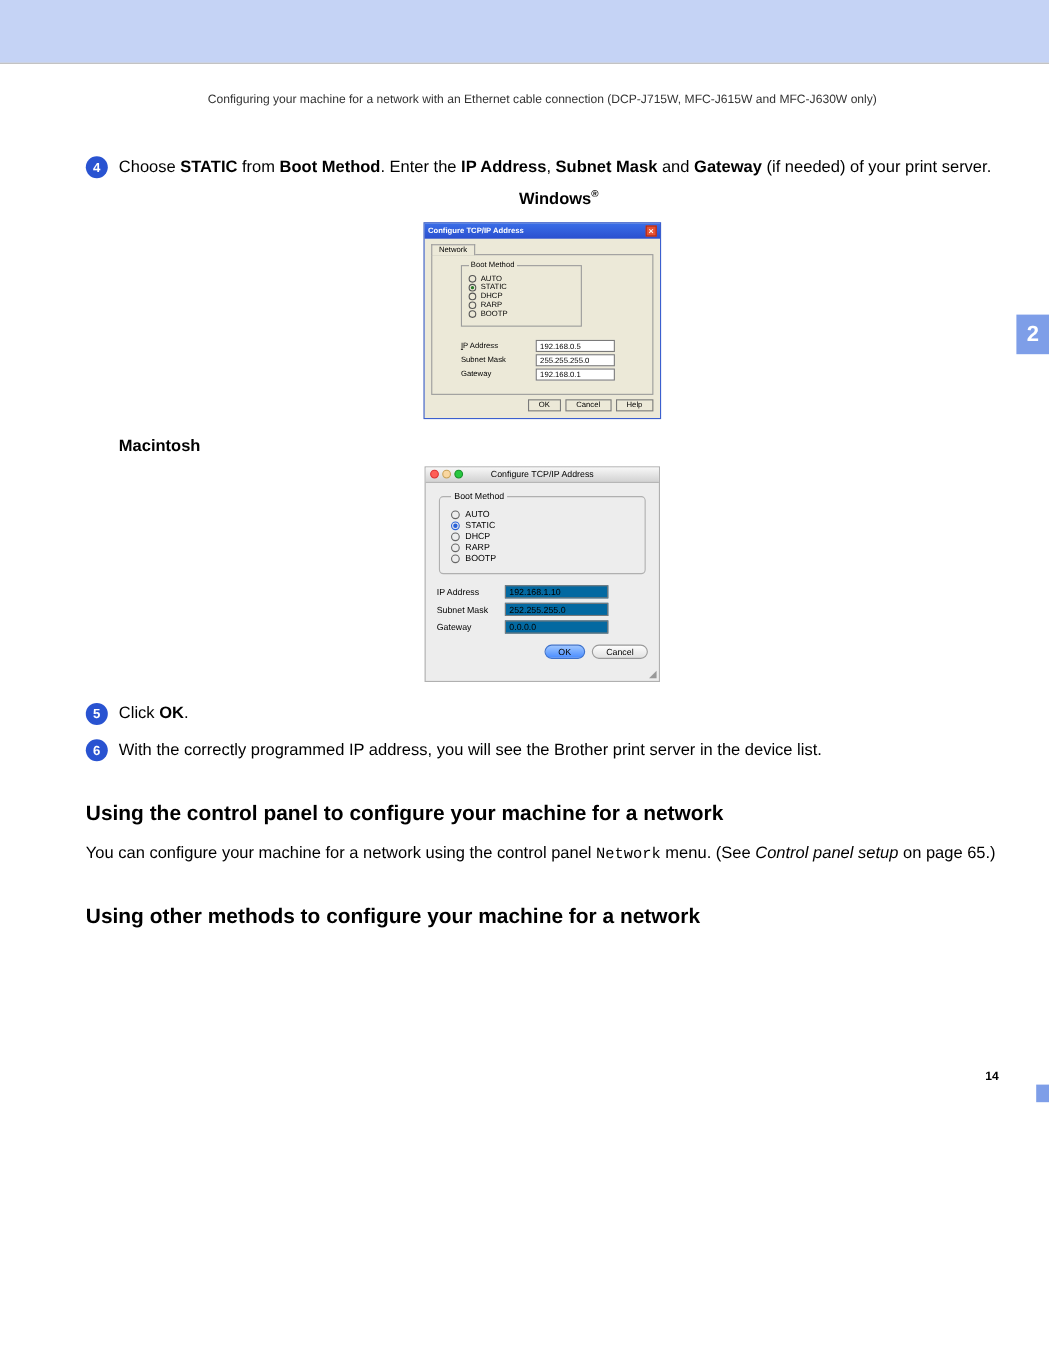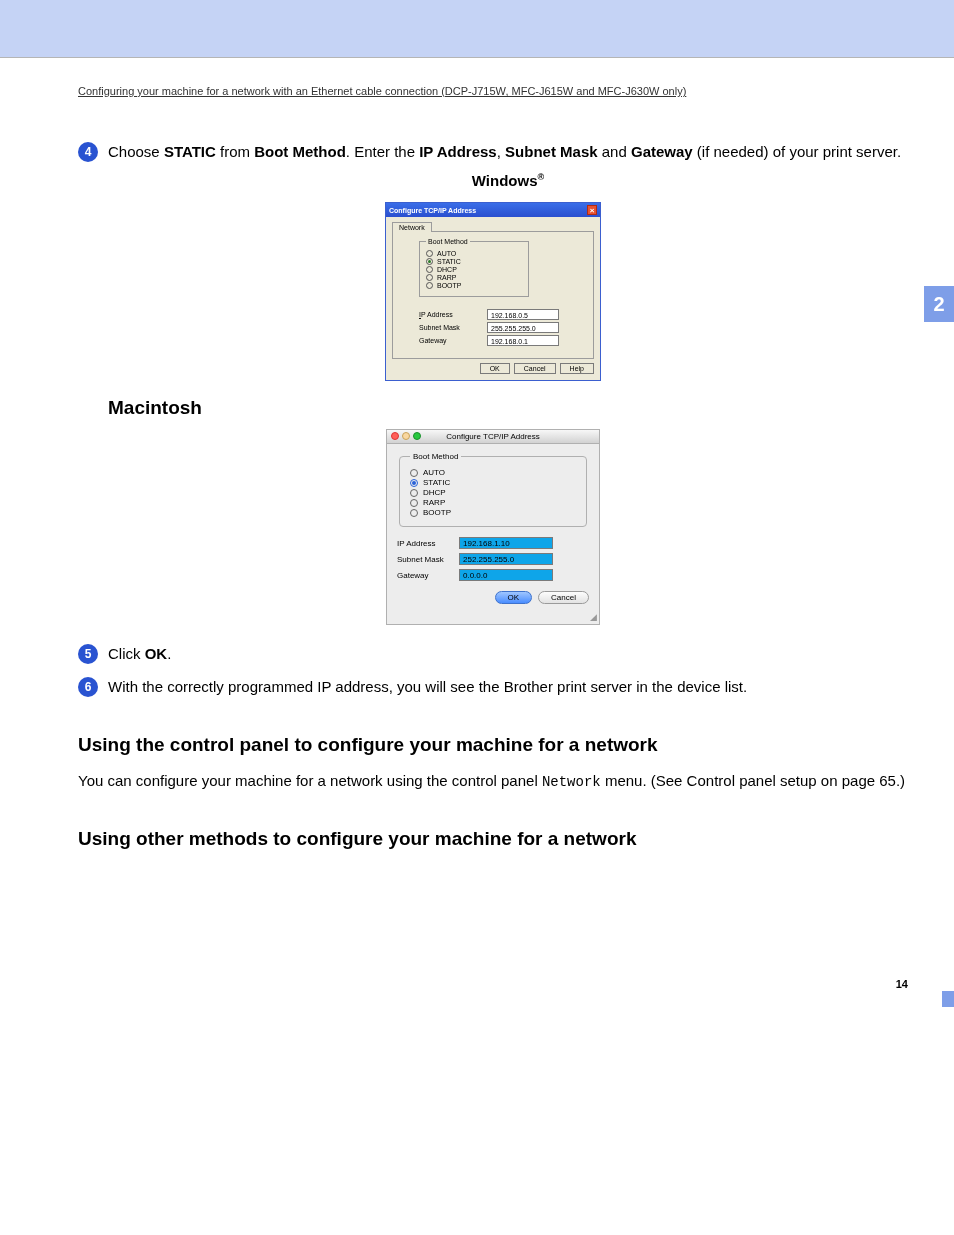--- a/index.html
+++ b/index.html
@@ -32,22 +32,22 @@
     font-size: 20px;
     font-family: Arial, sans-serif;
     display: flex;
     align-items: center;
     justify-content: center;
     border-radius: 0;
   }
   .header-line {
     font-size: 11px;
     color: #333;
+    text-align: center;
     margin-bottom: 44px;
-    text-decoration: underline;
   }
   .step {
     display: flex;
     align-items: flex-start;
     gap: 10px;
     margin-bottom: 6px;
   }
   .step-badge {
     width: 20px;
     height: 20px;
@@ -151,39 +151,39 @@
     padding:6px 10px 8px 10px;
     margin-bottom:10px;
   }
   .mac-fieldset legend{font-size:8px;padding:0 3px;background:#ededed;}
   .mac-radio-row{display:flex;align-items:center;gap:5px;margin:1px 0;font-size:8px;}
   .mac-radio{width:8px;height:8px;border-radius:50%;border:1px solid #666;display:inline-flex;align-items:center;justify-content:center;}
   .mac-radio.checked{border-color:#2a62d8;}
   .mac-radio.checked::after{content:"";width:4px;height:4px;border-radius:50%;background:#2a62d8;}
   .mac-field-row{display:flex;align-items:center;gap:8px;margin:4px 0;font-size:8px;}
   .mac-field-row label{width:54px;}
-  .mac-input{width:94px;height:12px;border:1px solid #7a7a7a;background:#0ea5e9;padding:0 3px;font-size:8px;line-height:12px;}
+  .mac-input{width:94px;height:12px;border:1px solid #7a7a7a;background:#0369a1;padding:0 3px;font-size:8px;line-height:12px;}
   .mac-buttons{display:flex;gap:6px;justify-content:flex-end;padding-top:6px;}
   .mac-btn{border:1px solid #9a9a9a;border-radius:9px;padding:1px 12px;font-size:8px;background:linear-gradient(#fdfdfd,#e2e2e2);}
   .mac-btn.primary{background:linear-gradient(#9fc6ff,#4a8dff);color:#000;border-color:#3e72cc;}
   .mac-resize{display:flex;justify-content:flex-end;padding:0 2px 2px 0;color:#999;font-size:9px;}
 
   h2.section {
     font-family: Arial, sans-serif;
     font-size: 19px;
     font-weight: bold;
     margin: 36px 0 14px 0;
   }
   p.body {
     font-size: 15px;
     line-height: 1.45;
     margin: 0 0 8px 0;
   }
   .mono { font-family: "Courier New", monospace; font-size: 14px; }
-  .italic { }
+  .italic { font-style: italic; }
   .page-num {
     position: absolute;
     right: 46px;
     bottom: 34px;
     font-size: 11px;
     font-weight: bold;
   }
   .page-num-accent {
     position:absolute;
     right:0;
@@ -257,21 +257,21 @@
         </div>
         <div class="win-buttons">
           <div class="win-btn">OK</div>
           <div class="win-btn">Cancel</div>
           <div class="win-btn">Help</div>
         </div>
       </div>
     </div>
   </div>
 
-  <div style="margin-left:30px;font-weight:bold;font-size:19px;margin-bottom:8px;">Macintosh</div>
+  <div style="margin-left:30px;font-weight:bold;font-size:15px;margin-bottom:8px;">Macintosh</div>
 
   <div class="dialog-wrap">
     <div class="mac-dialog">
       <div class="mac-title">
         <div class="mac-traffic">
           <span class="mac-dot mac-red"></span>
           <span class="mac-dot mac-yel"></span>
           <span class="mac-dot mac-grn"></span>
         </div>
         <span>Configure TCP/IP Address</span>

